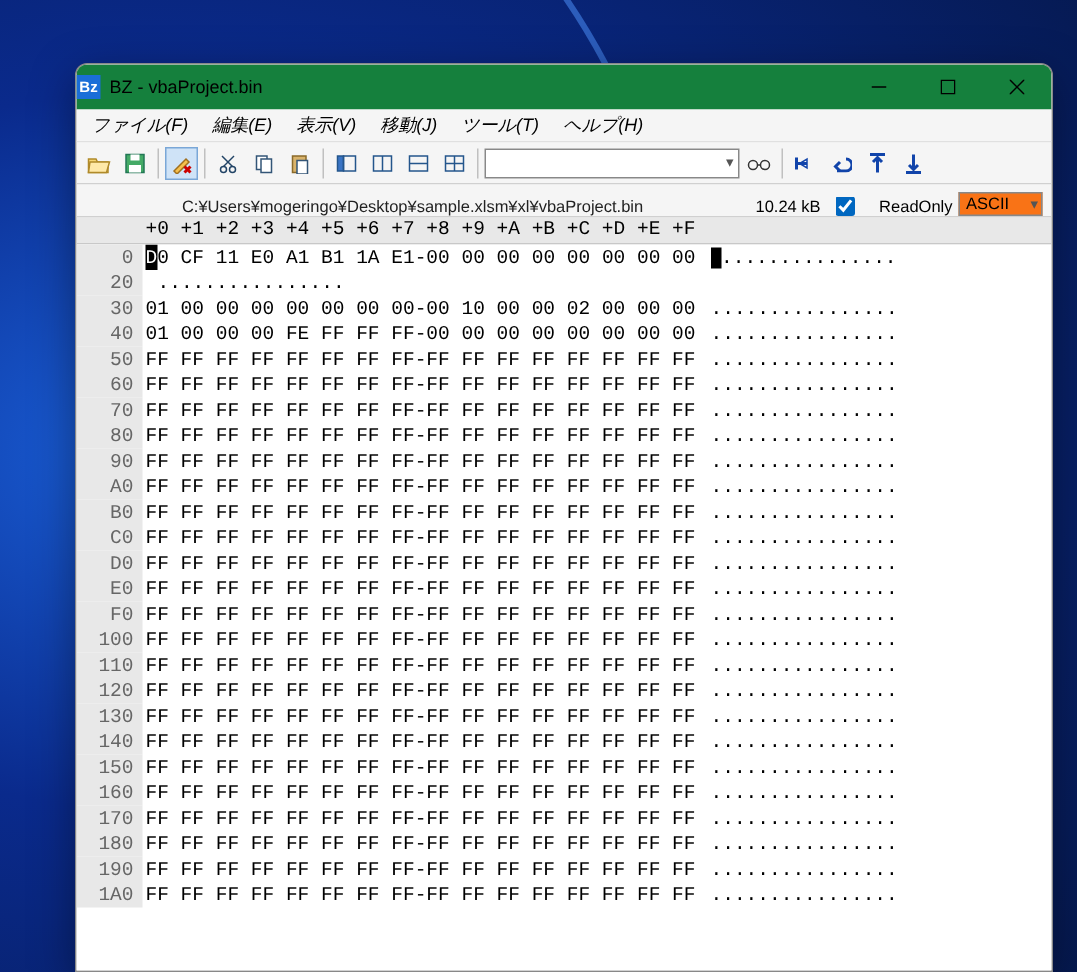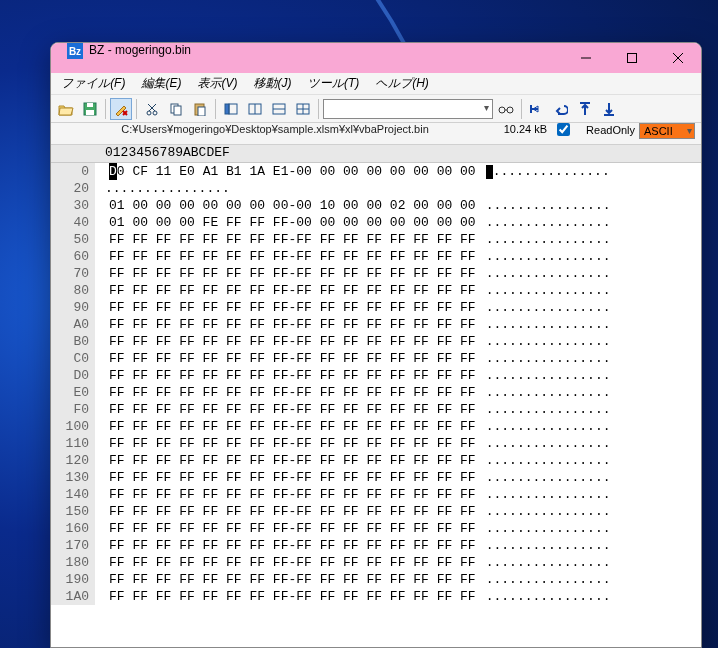--- a/index.html
+++ b/index.html
@@ -30,22 +30,23 @@
     border: 1px solid #888;
     border-radius: 8px 8px 0 0;
     box-shadow: 0 8px 30px rgba(0,0,0,0.4);
     display: flex;
     flex-direction: column;
     overflow: hidden;
   }
   .titlebar {
     height: 30px;
     display: flex;
-    background: #f9a8d4;
-    padding-left: 16px;
+    align-items: center;
+    background: #15803d;
+    padding-left: 0;
   }
   .titlebar .appicon {
     width: 16px; height: 16px;
     background: #1a6ed8;
     display: inline-flex;
     align-items: center; justify-content: center;
     color: #fff; font-size: 10px; font-weight: bold;
     margin-right: 6px;
   }
   .titlebar .title { flex: 0 0 auto; font-size: 12px; }
@@ -90,21 +91,21 @@
     font-size:11px;
     padding: 0 2px;
     position: relative;
   }
   .tb-input::after {
     content:"▾"; position:absolute; right:3px; top:2px; font-size:10px; color:#555;
   }
   .pathbar {
     height: 22px;
     display: flex;
-    align-items: flex-start;
+    align-items: flex-end;
     background: #f5f5f5;
     border-bottom: 1px solid #d0d0d0;
     font-size: 11px;
     padding: 0 6px;
   }
   .pathbar .path { flex:1; text-align:center; color:#222; }
   .pathbar .size { width:60px; text-align:right; padding-right:6px; }
   .pathbar .ro { display:flex; align-items:center; gap:16px; padding:0 4px; }
   .pathbar .ro input { accent-color:#0067c0; }
   .pathbar .enc {
@@ -127,37 +128,37 @@
     flex:1;
     overflow:hidden;
     font-family: Consolas, "Courier New", monospace;
     font-size: 13px;
     line-height: 17px;
     background:#fff;
     position:relative;
   }
   .hexrow { display:flex; height:17px; }
   .hexrow .ofs { width:44px; text-align:right; padding-right:6px; background:#e8e8e8; color:#666; }
-  .hexrow .bytes { white-space:pre; padding-left:14px; }
+  .hexrow .bytes { white-space:pre; padding-left:2px; }
   .hexrow .ascii { white-space:pre; padding-left:10px; }
   .cursorcell {
     display:inline-block;
     background:#000; color:#fff;
   }
   .hexrow:first-child .ascii .cursorcell{ background:#000; color:#000; width:7px; height:14px; display:inline-block; vertical-align:middle;}
   svg { display:block; }
 </style>
 </head>
 <body>
 
 <div class="window">
 
   <div class="titlebar">
     <span class="appicon">Bz</span>
-    <span class="title">BZ - mogeringo.bin</span>
+    <span class="title">BZ - vbaProject.bin</span>
     <span class="spacer"></span>
     <span class="winbtn">
       <svg width="10" height="10">
           <line x1="0" y1="5" x2="10" y2="5" stroke="#000" stroke-width="1"></line>
         </svg>
     </span>
     <span class="winbtn">
       <svg width="10" height="10">
           <rect x="0.5" y="0.5" width="9" height="9" fill="none" stroke="#000" stroke-width="1"></rect>
         </svg>
@@ -292,21 +293,21 @@
     <span class="size">10.24 kB</span>
     <label class="ro">
       <input type="checkbox" checked="" style="">
       <span>ReadOnly</span>
     </label>
     <span class="enc">ASCII</span>
   </div>
 
   <div class="hexhdr">
     <span class="ofscol"></span>
-    <span class="ascii">0123456789ABCDEF</span>
+    <span class="bytes">+0 +1 +2 +3 +4 +5 +6 +7 +8 +9 +A +B +C +D +E +F</span>
   </div>
 
   <div class="hexbody" id="hexbody">
       <div class="hexrow">
         <span class="ofs">0</span>
         <span class="bytes"><span class="cursorcell">D</span>0 CF 11 E0 A1 B1 1A E1-00 00 00 00 00 00 00 00</span>
         <span class="ascii"><span class="cursorcell">&nbsp;</span>...............</span>
       </div>
       <div class="hexrow">
         <span class="ofs">20</span>

